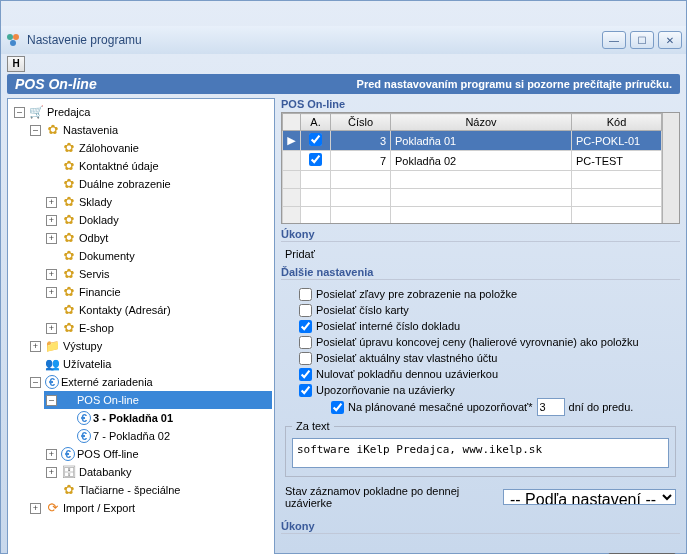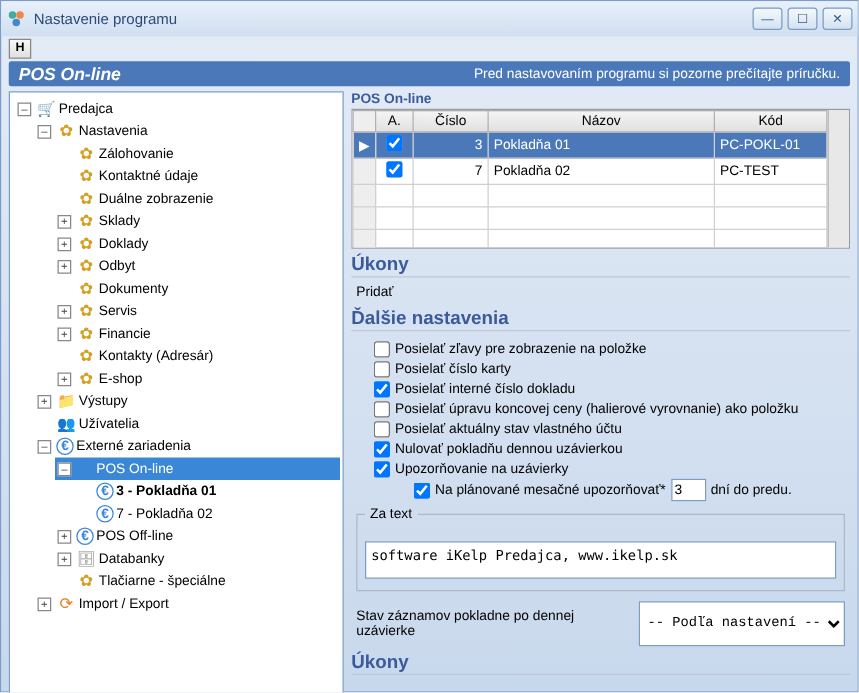--- a/index.html
+++ b/index.html
@@ -1,30 +1,30 @@
 <!DOCTYPE html>
 <html><head>
 <meta charset="utf-8">
 <style>
   * { box-sizing: border-box; margin: 0; padding: 0; }
   body { font-family: Tahoma, Arial, sans-serif; font-size: 11px; background: #fff; }
   
   .window { width: 687px; height: 554px; border: 1px solid #7a9cc6; background: linear-gradient(#e4ecf7, #c8d8ec); position: relative; }
   
-  .titlebar { height: 28px; display: flex; align-items: center; padding: 0 4px; background: linear-gradient(#e8f0fa, #d0dff0); }
+  .titlebar { height: 28px; display: flex; align-items: center; padding: 0 4px; background: linear-gradient(#e8f0fa, #d0dff0); margin-top: 25px; }
   .titlebar .app-icon { width: 16px; height: 16px; margin-right: 6px; }
   .titlebar .title { color: #2a4a7a; font-size: 12px; flex: 1; }
   .win-btns { display: flex; gap: 4px; }
   .win-btn { width: 24px; height: 18px; border: 1px solid #7a9cc6; border-radius: 3px; background: linear-gradient(#f4f8fd, #d4e2f2); display: flex; align-items: center; justify-content: center; color: #3a5a8a; font-size: 10px; cursor: pointer; }
   
   .h-button { margin: 2px 6px; width: 18px; height: 16px; border: 1px solid #888; background: linear-gradient(#f8f8f8,#e0e0e0); text-align: center; font-weight: bold; font-size: 10px; line-height: 14px; cursor: pointer; }
   
   .header-bar { margin: 2px 6px 4px 6px; background: #4a78b8; color: #fff; display: flex; justify-content: space-between; align-items: center; padding: 2px 8px; font-size: 12px; border-radius: 2px; }
   .header-bar .left { font-style: italic; font-weight: bold; font-size: 14px; }
-  .header-bar .right { font-weight: normal; font-size: 11px; }
+  .header-bar .right { font-weight: bold; font-size: 11px; }
   
   .content { display: flex; margin: 0 6px 6px 6px; gap: 6px; height: 488px; }
   
   .tree-panel { width: 268px; background: #fff; border: 1px solid #7a9cc6; overflow: auto; padding: 4px 2px; }
   .tree ul { list-style: none; padding-left: 16px; }
   .tree > ul { padding-left: 2px; }
   .tree li { line-height: 18px; white-space: nowrap; }
   .tree .row { display: flex; align-items: center; gap: 2px; cursor: pointer; padding: 0 2px; }
   .tree .row.selected { background: #3a87d8; color: #fff; }
   .tree .row.bold { font-weight: bold; }
@@ -48,36 +48,36 @@
   .grid th { background: linear-gradient(#f4f4f4,#e0e0e0); border: 1px solid #b0b0b0; padding: 2px 4px; font-weight: normal; }
   .grid td { border: 1px solid #d0d0d0; padding: 2px 4px; height: 18px; }
   .grid tr.sel td { background: #4a78b8; color: #fff; }
   .grid .rowhdr { width: 18px; background: #eee; text-align: center; }
   .grid .chkcell { text-align: center; }
   .vscroll { width: 17px; background: #e8e8e8; border-left: 1px solid #b0b0b0; }
   .grid-wrap { display: flex; height: 110px; }
   .grid-wrap .gbody { flex: 1; overflow: hidden; }
   
   .group { margin-top: 2px; }
-  .group-title { color: #3a5a9a; font-size: 15px; font-weight: bold; border-bottom: 1px solid #c0c8d8; margin-bottom: 4px; padding-bottom: 1px; }
+  .group-title { color: #3a5a9a; font-size: 11px; font-weight: bold; border-bottom: 1px solid #c0c8d8; margin-bottom: 4px; padding-bottom: 1px; }
   .group-body { padding: 2px 4px; }
   .link { color: #000; cursor: pointer; margin-top: 32px; }
   .link:first-letter { text-decoration: underline; }
   
   .chk-row { display: flex; align-items: center; gap: 4px; line-height: 16px; padding-left: 14px; }
   .chk-row input[type=checkbox] { width: 13px; height: 13px; }
   .chk-row.indent { margin-left: 32px; }
   .spinner { width: 28px; height: 18px; border: 1px solid #7a9cc6; background: #fff; padding: 0 2px; font-size: 11px; }
   
   .fieldset { border: 1px solid #b0b8c8; padding: 6px; margin-top: 4px; }
   .fieldset legend { font-size: 11px; padding: 0 4px; }
-  .fieldset textarea { width: 100%; height: 30px; border: 1px solid #7a9cc6; font-family: monospace; font-size: 11px; padding: 4px; resize: none; margin-top: 10px; }
+  .fieldset textarea { width: 100%; height: 30px; border: 1px solid #7a9cc6; font-family: monospace; font-size: 11px; padding: 4px; resize: none; }
   
   .stav-row { display: flex; align-items: center; gap: 6px; margin-top: 8px; }
-  .combo { height: 36px; border: 1px solid #7a9cc6; background: #fff; font-size: 11px; padding: 0 2px; font-family: Liberation Mono, monospace; }
+  .combo { height: 16px; border: 1px solid #7a9cc6; background: #fff; font-size: 16px; padding: 0 2px; }
   
   .footer-row { display: flex; align-items: center; justify-content: space-between; margin-top: 2px; }
   .btn { border: 1px solid #666; background: linear-gradient(#f4f4f4,#d8d8d8); padding: 2px 14px; font-size: 11px; cursor: pointer; border-radius: 2px; }
 </style>
 </head>
 <body>
 
 <div class="window">
 
   <div class="titlebar">

